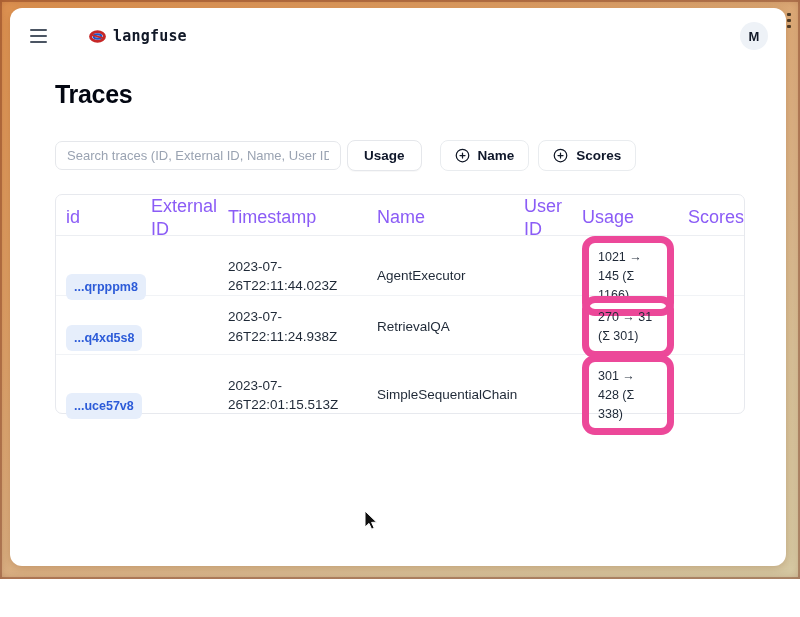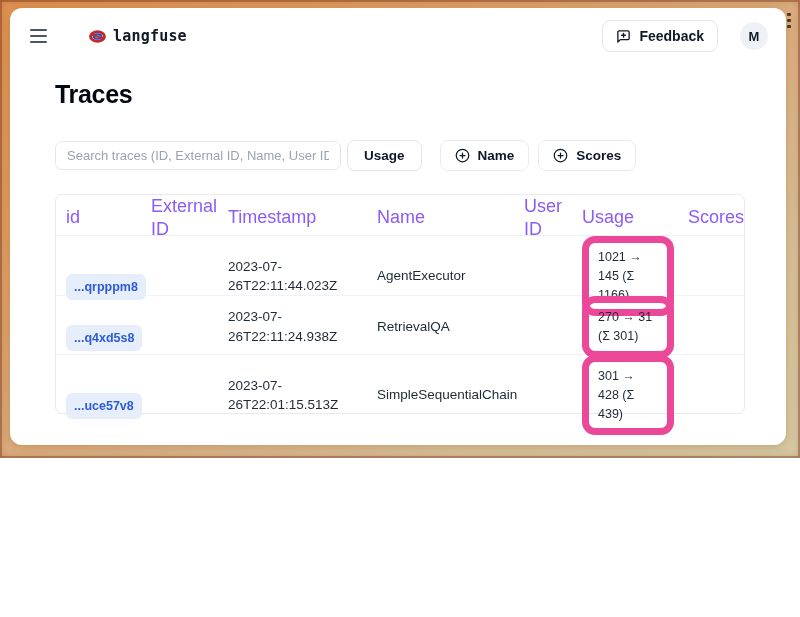--- a/index.html
+++ b/index.html
@@ -1,19 +1,19 @@
 <!DOCTYPE html>
 <html><head>
 <meta charset="utf-8">
 <style>
   * { margin:0; padding:0; box-sizing:border-box; }
   html,body { width:800px; height:617px; font-family:"Liberation Sans", sans-serif; }
 
   .backdrop {
-    position:relative; width:800px; height:458px; overflow:hidden;
+    position:relative; width:800px; height:579px; overflow:hidden;
     background:linear-gradient(150deg, #e09452 0%, #e0a165 28%, #dcb183 55%, #d9c299 78%, #d7caa4 100%);
     box-shadow: inset 0 0 0 2px rgba(112,38,18,0.35), inset 0 0 10px rgba(90,25,12,0.25);
   }
   .frame-dots { position:absolute; right:9px; top:13px; display:flex; flex-direction:column; gap:3px; }
   .frame-dots span { width:4px; height:3px; background:#4e3b26; border-radius:1px; display:block; }
 
   .window {
     position:absolute; left:10px; top:8px; right:14px; bottom:13px;
     background:#ffffff; border-radius:12px; overflow:hidden;
     box-shadow:0 2px 10px rgba(120,60,20,0.25);
@@ -101,30 +101,20 @@
         <span class="icon">
           <svg width="17" height="17" viewBox="0 0 20 20">
             <ellipse cx="10" cy="10" rx="8.2" ry="5.6" fill="none" stroke="#c62828" stroke-width="3.4"></ellipse>
             <ellipse cx="10" cy="10" rx="4.6" ry="2.6" fill="none" stroke="#1e56c9" stroke-width="2.6"></ellipse>
             <path d="M3 8 L17 12" stroke="#c62828" stroke-width="2.2"></path>
           </svg>
         </span>
         <span class="brand-text">langfuse</span>
       </div>
       <div class="topbar-right">
-        <button class="feedback-btn">
-          <span class="icon">
-            <svg width="15" height="15" viewBox="0 0 24 24" fill="none" stroke="#111827" stroke-width="2.1" stroke-linecap="round" stroke-linejoin="round">
-              <path d="M21 15a2 2 0 0 1-2 2H7l-4 4V5a2 2 0 0 1 2-2h14a2 2 0 0 1 2 2z"></path>
-              <line x1="12" y1="7" x2="12" y2="13"></line>
-                <line x1="9" y1="10" x2="15" y2="10"></line>
-            </svg>
-          </span>
-          <span>Feedback</span>
-        </button>
         <div class="avatar">
           <span>M</span>
         </div>
       </div>
     </div>
 
     <div class="content">
       <h1 class="page-title">Traces</h1>
 
       <div class="toolbar">
@@ -184,21 +174,21 @@
           <div class="td"><span class="usage-pill">270 → 31 (Σ 301)</span></div>
           <div class="td"></div>
         </div>
 
         <div class="tgrid trow">
           <div class="td cell-pad"><span class="id-pill">...uce57v8</span></div>
           <div class="td"></div>
           <div class="td">2023-07-26T22:01:15.513Z</div>
           <div class="td">SimpleSequentialChain</div>
           <div class="td"></div>
-          <div class="td"><span class="usage-pill">301 → 428 (Σ 439)</span></div>
+          <div class="td"><span class="usage-pill">301 → 428 (Σ 338)</span></div>
           <div class="td"></div>
         </div>
       </div>
     </div>
   </div>
 
   <div class="cursor">
     <svg width="22" height="24" viewBox="0 0 22 24">
       <path d="M7 3 L7 19 L11 15.4 L13.6 21.2 L16.2 20 L13.6 14.4 L18.6 14.2 Z" fill="#101010" stroke="#fff" stroke-width="1"></path>
     </svg>

